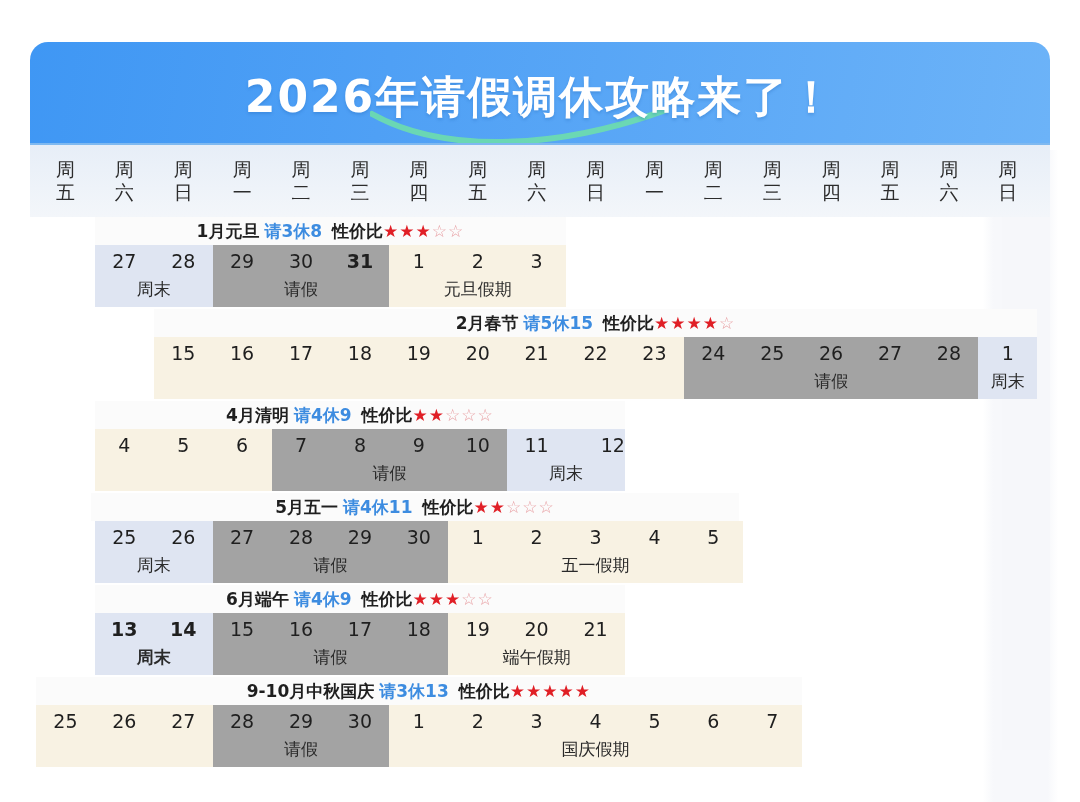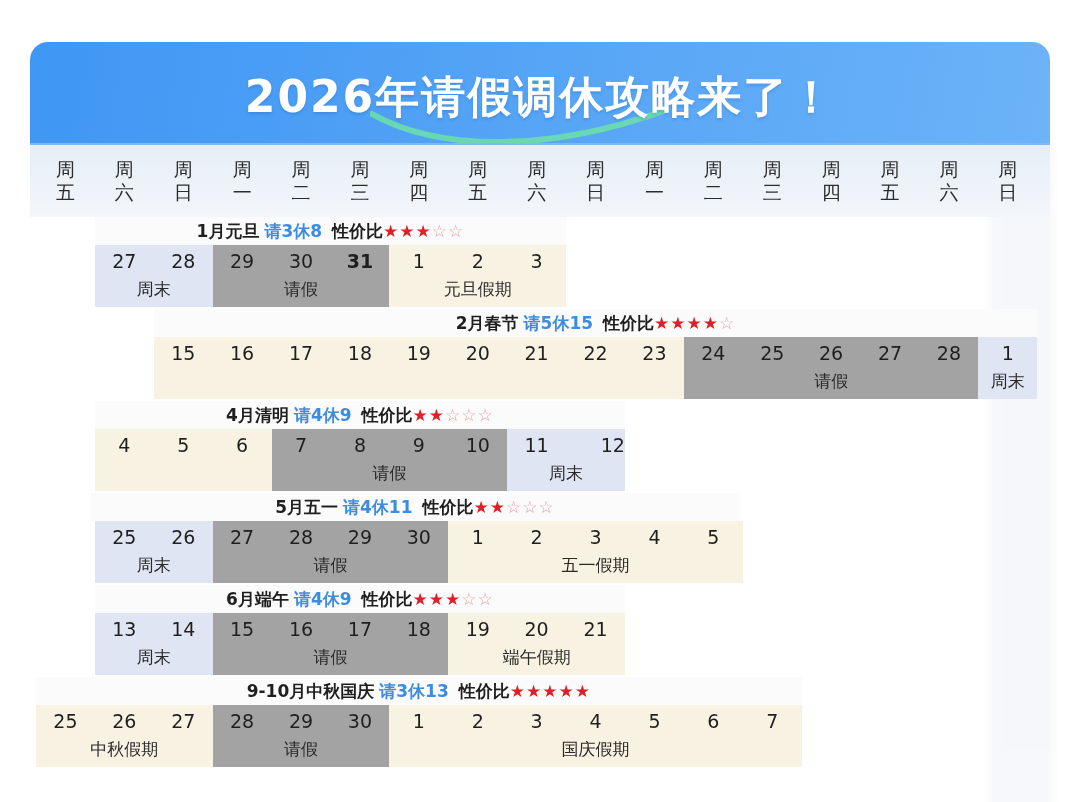--- a/index.html
+++ b/index.html
@@ -262,21 +262,21 @@
           <div class="day" style="left: 0px; width: 58.9px;">1</div>
           <div class="day" style="left: 58.9px; width: 58.9px;">2</div>
           <div class="day" style="left: 117.8px; width: 58.9px;">3</div>
           <div class="day" style="left: 176.7px; width: 58.9px;">4</div>
           <div class="day" style="left: 235.6px; width: 58.9px;">5</div>
           <div class="seg-label">五一假期</div>
         </div>
       </div>
       <div class="row" style="top: 368px;">
         <div class="row-title" style="left: 64.9px; width: 530.1px;"><span class="month">6月端午</span><span class="plan">请4休9</span><span class="ratio-label">性价比</span><span class="stars"><span>★</span><span>★</span><span>★</span><span class="hollow">☆</span><span class="hollow">☆</span></span></div>
-        <div class="seg seg-weekend" style="left: 64.9px; width: 117.8px;">
+        <div class="seg seg-weekend" style="left: 64.9px; width: 117.8px; font-weight: bold;">
           <div class="day" style="left: 0px; width: 58.9px;">13</div>
           <div class="day" style="left: 58.9px; width: 58.9px;">14</div>
           <div class="seg-label">周末</div>
         </div>
         <div class="seg seg-leave" style="left: 182.7px; width: 235.6px;">
           <div class="day" style="left: 0px; width: 58.9px;">15</div>
           <div class="day" style="left: 58.9px; width: 58.9px;">16</div>
           <div class="day" style="left: 117.8px; width: 58.9px;">17</div>
           <div class="day" style="left: 176.7px; width: 58.9px;">18</div>
           <div class="seg-label">请假</div>
@@ -287,21 +287,20 @@
           <div class="day" style="left: 117.8px; width: 58.9px;">21</div>
           <div class="seg-label">端午假期</div>
         </div>
       </div>
       <div class="row" style="top: 460px;">
         <div class="row-title" style="left: 6px; width: 765.7px;"><span class="month">9-10月中秋国庆</span><span class="plan">请3休13</span><span class="ratio-label">性价比</span><span class="stars"><span>★</span><span>★</span><span>★</span><span>★</span><span>★</span></span></div>
         <div class="seg seg-holiday" style="left: 6px; width: 176.7px;">
           <div class="day" style="left: 0px; width: 58.9px;">25</div>
           <div class="day" style="left: 58.9px; width: 58.9px;">26</div>
           <div class="day" style="left: 117.8px; width: 58.9px;">27</div>
-          <div class="seg-label">中秋假期</div>
         </div>
         <div class="seg seg-leave" style="left: 182.7px; width: 176.7px;">
           <div class="day" style="left: 0px; width: 58.9px;">28</div>
           <div class="day" style="left: 58.9px; width: 58.9px;">29</div>
           <div class="day" style="left: 117.8px; width: 58.9px;">30</div>
           <div class="seg-label">请假</div>
         </div>
         <div class="seg seg-holiday" style="left: 359.4px; width: 412.3px;">
           <div class="day" style="left: 0px; width: 58.9px;">1</div>
           <div class="day" style="left: 58.9px; width: 58.9px;">2</div>

